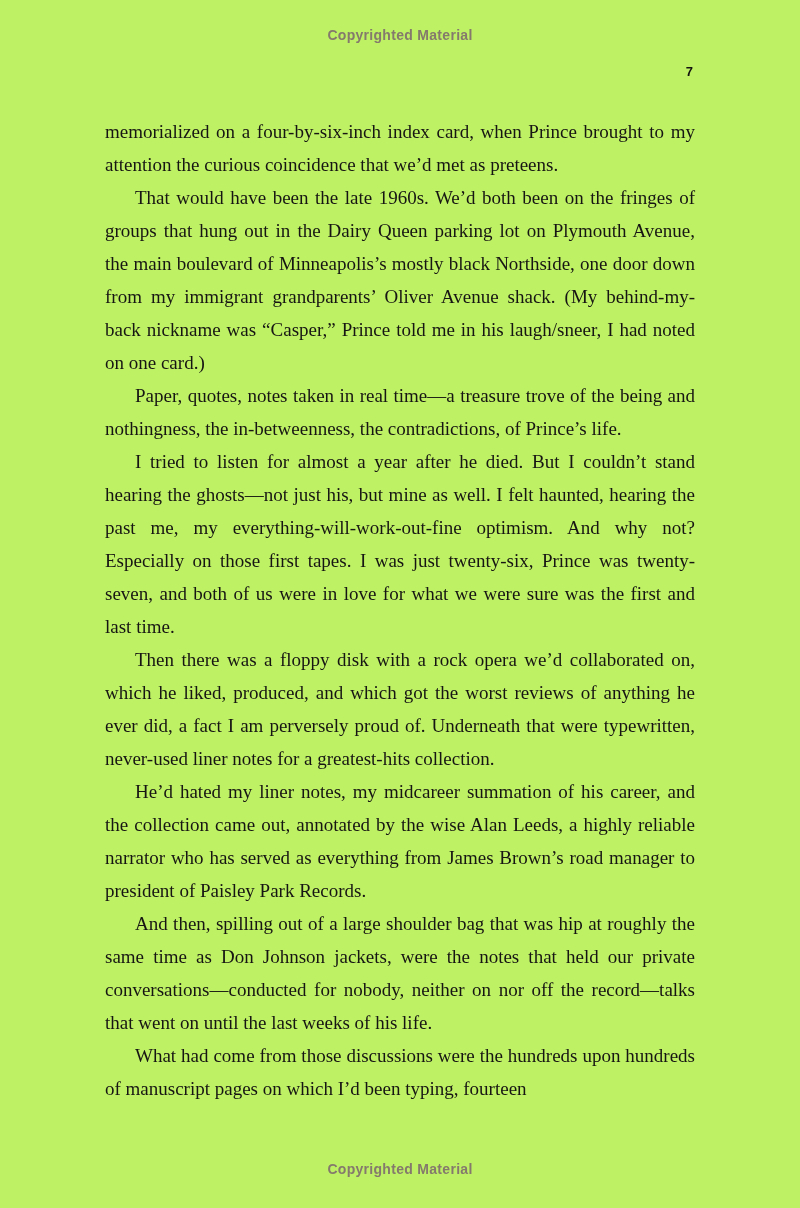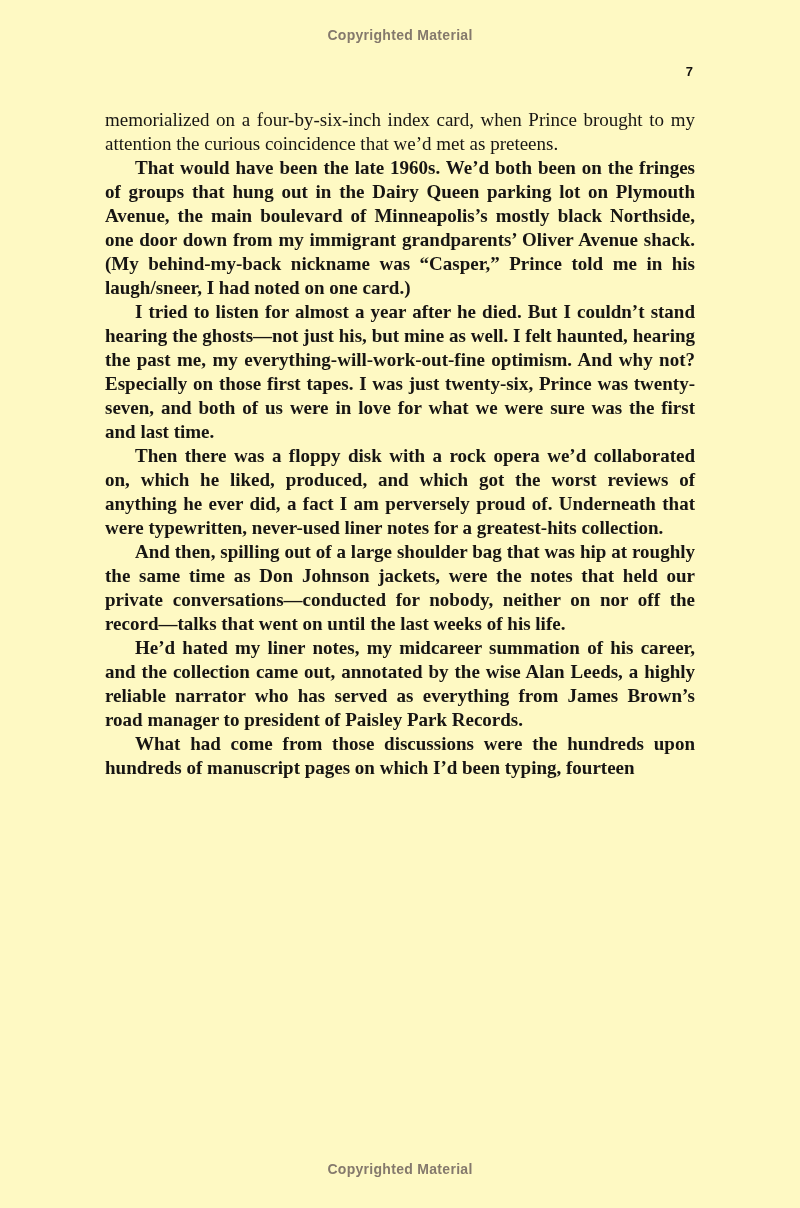--- a/index.html
+++ b/index.html
@@ -3,21 +3,21 @@
   <meta charset="utf-8">
   <style>
     * { box-sizing: border-box; }
     html, body {
       margin: 0; padding: 0;
       background: #ffffff;
     }
     .page {
       position: relative;
       width: 800px; height: 1208px;
-      background: #fef9c3;
+      background: #bef264;
       overflow: hidden;
       font-family: "Liberation Serif", "DejaVu Serif", serif;
       color: #171513;
     }
     .copyright-notice {
       position: absolute; left: 0; width: 100%;
       text-align: center;
       font-family: "Liberation Sans", "DejaVu Sans", sans-serif;
       font-size: 14px;
       font-weight: 700;
@@ -41,46 +41,47 @@
     }
     .page-number {
       position: absolute; right: 2px; top: 0;
       font-family: "Liberation Sans", "DejaVu Sans", sans-serif;
       font-size: 13px;
       font-weight: 700;
       color: #14120f;
     }
     .body-text {
       position: absolute;
-      top: 108px; left: 105px;
+      top: 115px; left: 105px;
       width: 590px;
       font-size: 19px;
-      line-height: 24px;
+      line-height: 33px;
       text-align: justify;
       color: #171513;
     }
     .para { margin: 0; padding: 0; }
-    .para.indented { text-indent: 30px; font-weight: bold; }
+    .para.indented { text-indent: 30px; }
   </style>
 </head>
 <body>
 
 <div class="page">
 
   <div class="copyright-notice copyright-top" style="color: rgb(132, 121, 108);">Copyrighted Material</div>
 
   <div class="running-header">
     <div class="page-number">7</div>
   </div>
 
   <div class="body-text">
       <p class="para">memorialized on a four-by-six-inch index card, when Prince brought to my attention the curious coincidence that we’d met as preteens.</p>
       <p class="para indented">That would have been the late 1960s. We’d both been on the fringes of groups that hung out in the Dairy Queen parking lot on Plymouth Avenue, the main boulevard of Minneapolis’s mostly black Northside, one door down from my immigrant grandparents’ Oliver Avenue shack. (My behind-my-back nickname was “Casper,” Prince told me in his laugh/sneer, I had noted on one card.)</p>
+      <p class="para indented">Paper, quotes, notes taken in real time—a treasure trove of the being and nothingness, the in-betweenness, the contradictions, of Prince’s life.</p>
       <p class="para indented">I tried to listen for almost a year after he died. But I couldn’t stand hearing the ghosts—not just his, but mine as well. I felt haunted, hearing the past me, my everything-will-work-out-fine optimism. And why not? Especially on those first tapes. I was just twenty-six, Prince was twenty-seven, and both of us were in love for what we were sure was the first and last time.</p>
       <p class="para indented">Then there was a floppy disk with a rock opera we’d collaborated on, which he liked, produced, and which got the worst reviews of anything he ever did, a fact I am perversely proud of. Underneath that were typewritten, never-used liner notes for a greatest-hits collection.</p>
+      <p class="para indented">He’d hated my liner notes, my midcareer summation of his career, and the collection came out, annotated by the wise Alan Leeds, a highly reliable narrator who has served as everything from James Brown’s road manager to president of Paisley Park Records.</p>
       <p class="para indented">And then, spilling out of a large shoulder bag that was hip at roughly the same time as Don Johnson jackets, were the notes that held our private conversations—conducted for nobody, neither on nor off the record—talks that went on until the last weeks of his life.</p>
-      <p class="para indented">He’d hated my liner notes, my midcareer summation of his career, and the collection came out, annotated by the wise Alan Leeds, a highly reliable narrator who has served as everything from James Brown’s road manager to president of Paisley Park Records.</p>
       <p class="para indented">What had come from those discussions were the hundreds upon hundreds of manuscript pages on which I’d been typing, fourteen</p>
     </div>
 
   <div class="copyright-notice copyright-bottom" style="color: rgb(132, 121, 108);">Copyrighted Material</div>
 
 </div>
 
 </body></html>

